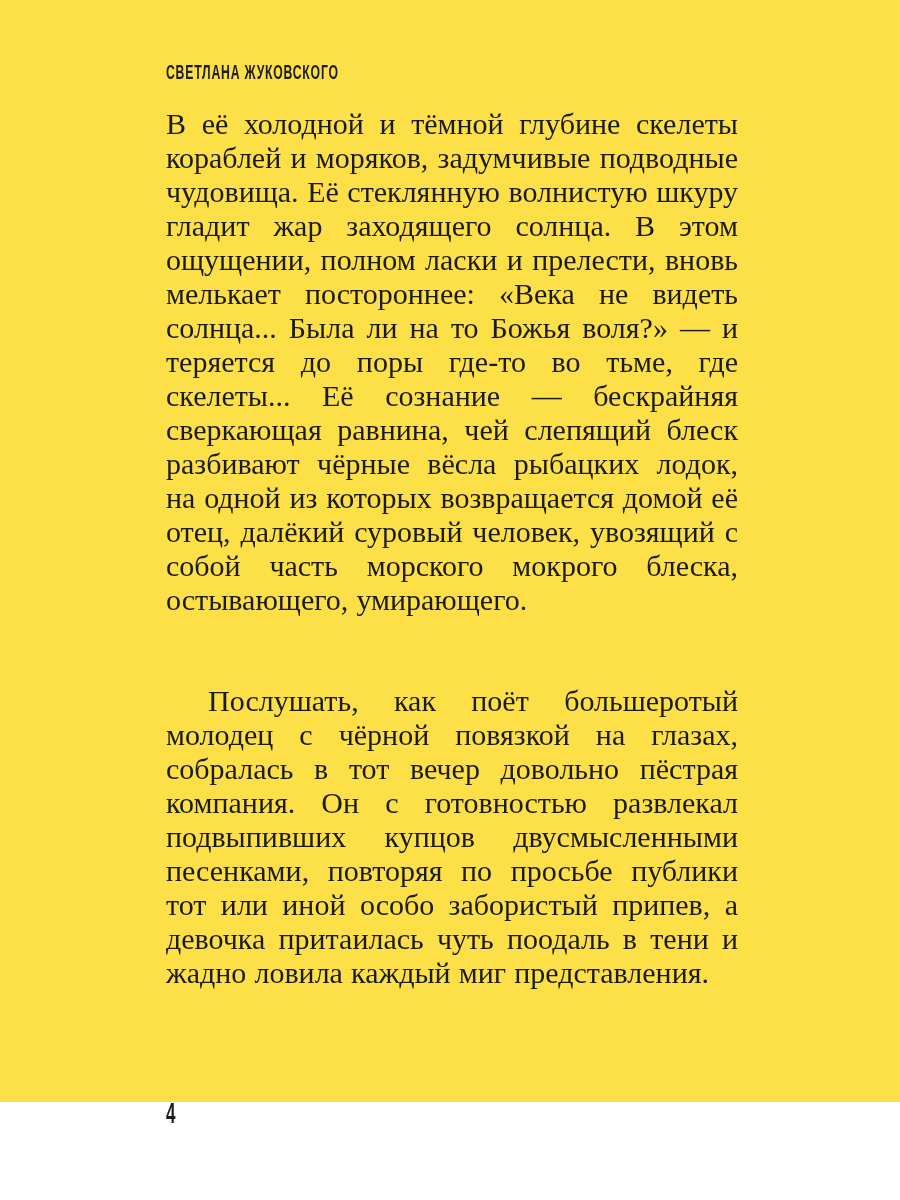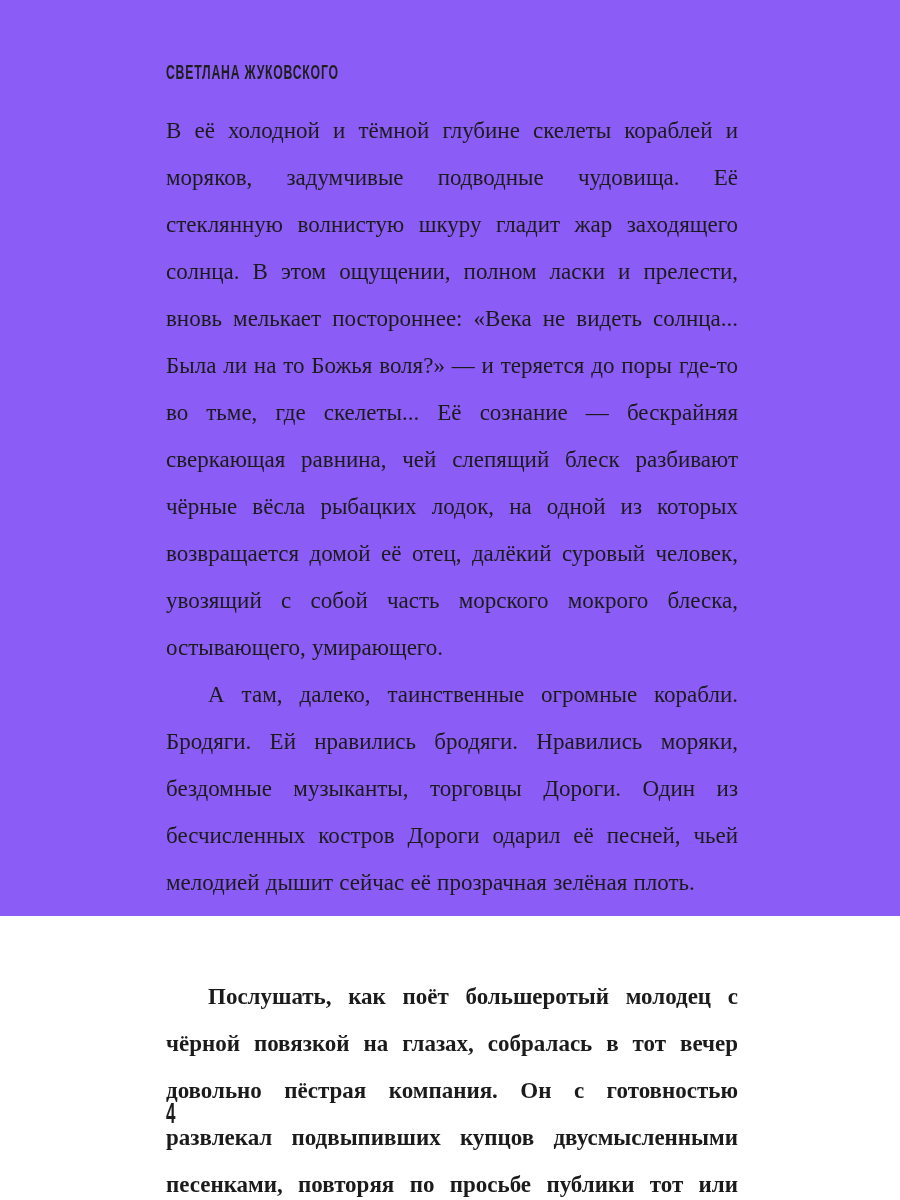--- a/index.html
+++ b/index.html
@@ -12,22 +12,22 @@
     height: 1200px;
     background: #ffffff;
     font-family: "Liberation Serif", "DejaVu Serif", serif;
     color: #1b1b1b;
     overflow: hidden;
   }
 
   .page {
     position: relative;
     width: 900px;
-    height: 916px;
-    background: #8b5cf6;
+    height: 1102px;
+    background: #fde047;
     box-sizing: border-box;
   }
 
   
   .running-head {
     position: absolute;
     left: 166px;
     top: 62px;
     width: 572px;
     font-family: "Liberation Sans", "DejaVu Sans", sans-serif;
@@ -48,36 +48,35 @@
     left: 166px;
     top: 107px;
     width: 572px;
   }
 
   p.body-par {
     margin: 0;
     padding: 0;
     text-align: justify;
     text-justify: inter-word;
-    font-size: 23px;
-    line-height: 47px;
+    font-size: 30px;
+    line-height: 34px;
     text-indent: 42px;
     hyphens: manual;
     -webkit-hyphens: manual;
     word-spacing: 0.02em;
   }
 
   p.body-par.no-indent {
     text-indent: 0;
   }
 
   
   p.body-par.scene-break {
     margin-top: 67px;
-    font-weight: bold;
   }
 
   
   .folio {
     position: absolute;
     left: 166px;
     top: 1098px;
     font-family: "Liberation Sans", "DejaVu Sans", sans-serif;
     font-size: 25px;
     line-height: 1;
@@ -90,21 +89,20 @@
 </head>
 <body>
 
 <div class="page">
 
   <div class="running-head">СВЕТЛАНА ЖУКОВСКОГО</div>
 
   <div class="textblock">
     <p class="body-par no-indent">В её холодной и тёмной глубине скелеты кораблей и моряков, задумчивые подводные чудовища. Её стеклянную волнистую шкуру гладит жар заходящего солнца. В этом ощущении, полном ласки и прелести, вновь мелькает постороннее: «Века не видеть солнца... Была ли на то Божья воля?» — и теряется до поры где-то во тьме, где скелеты... Её сознание — бескрайняя сверкающая равнина, чей слепящий блеск разбивают чёрные вёсла рыбацких лодок, на одной из которых возвращается домой её отец, далёкий суровый человек, увозящий с собой часть морского мокрого блеска, остывающего, умирающего.</p>
 
-    <p class="body-par">А там, далеко, таинственные огромные корабли. Бродяги. Ей нравились бродяги. Нравились моряки, бездомные музыканты, торговцы Дороги. Один из бесчисленных костров Дороги одарил её песней, чьей мелодией дышит сейчас её прозрачная зелёная плоть.</p>
 
     <p class="body-par scene-break">Послушать, как поёт большеротый молодец с чёрной повязкой на глазах, собралась в тот вечер довольно пёстрая компания. Он с готовностью развлекал подвыпивших купцов двусмысленными песенками, повторяя по просьбе публики тот или иной особо забористый припев, а девочка притаилась чуть поодаль в тени и жадно ловила каждый миг представления.</p>
 
   </div>
 
   <div class="folio">4</div>
 
 </div>
 
 </body></html>

